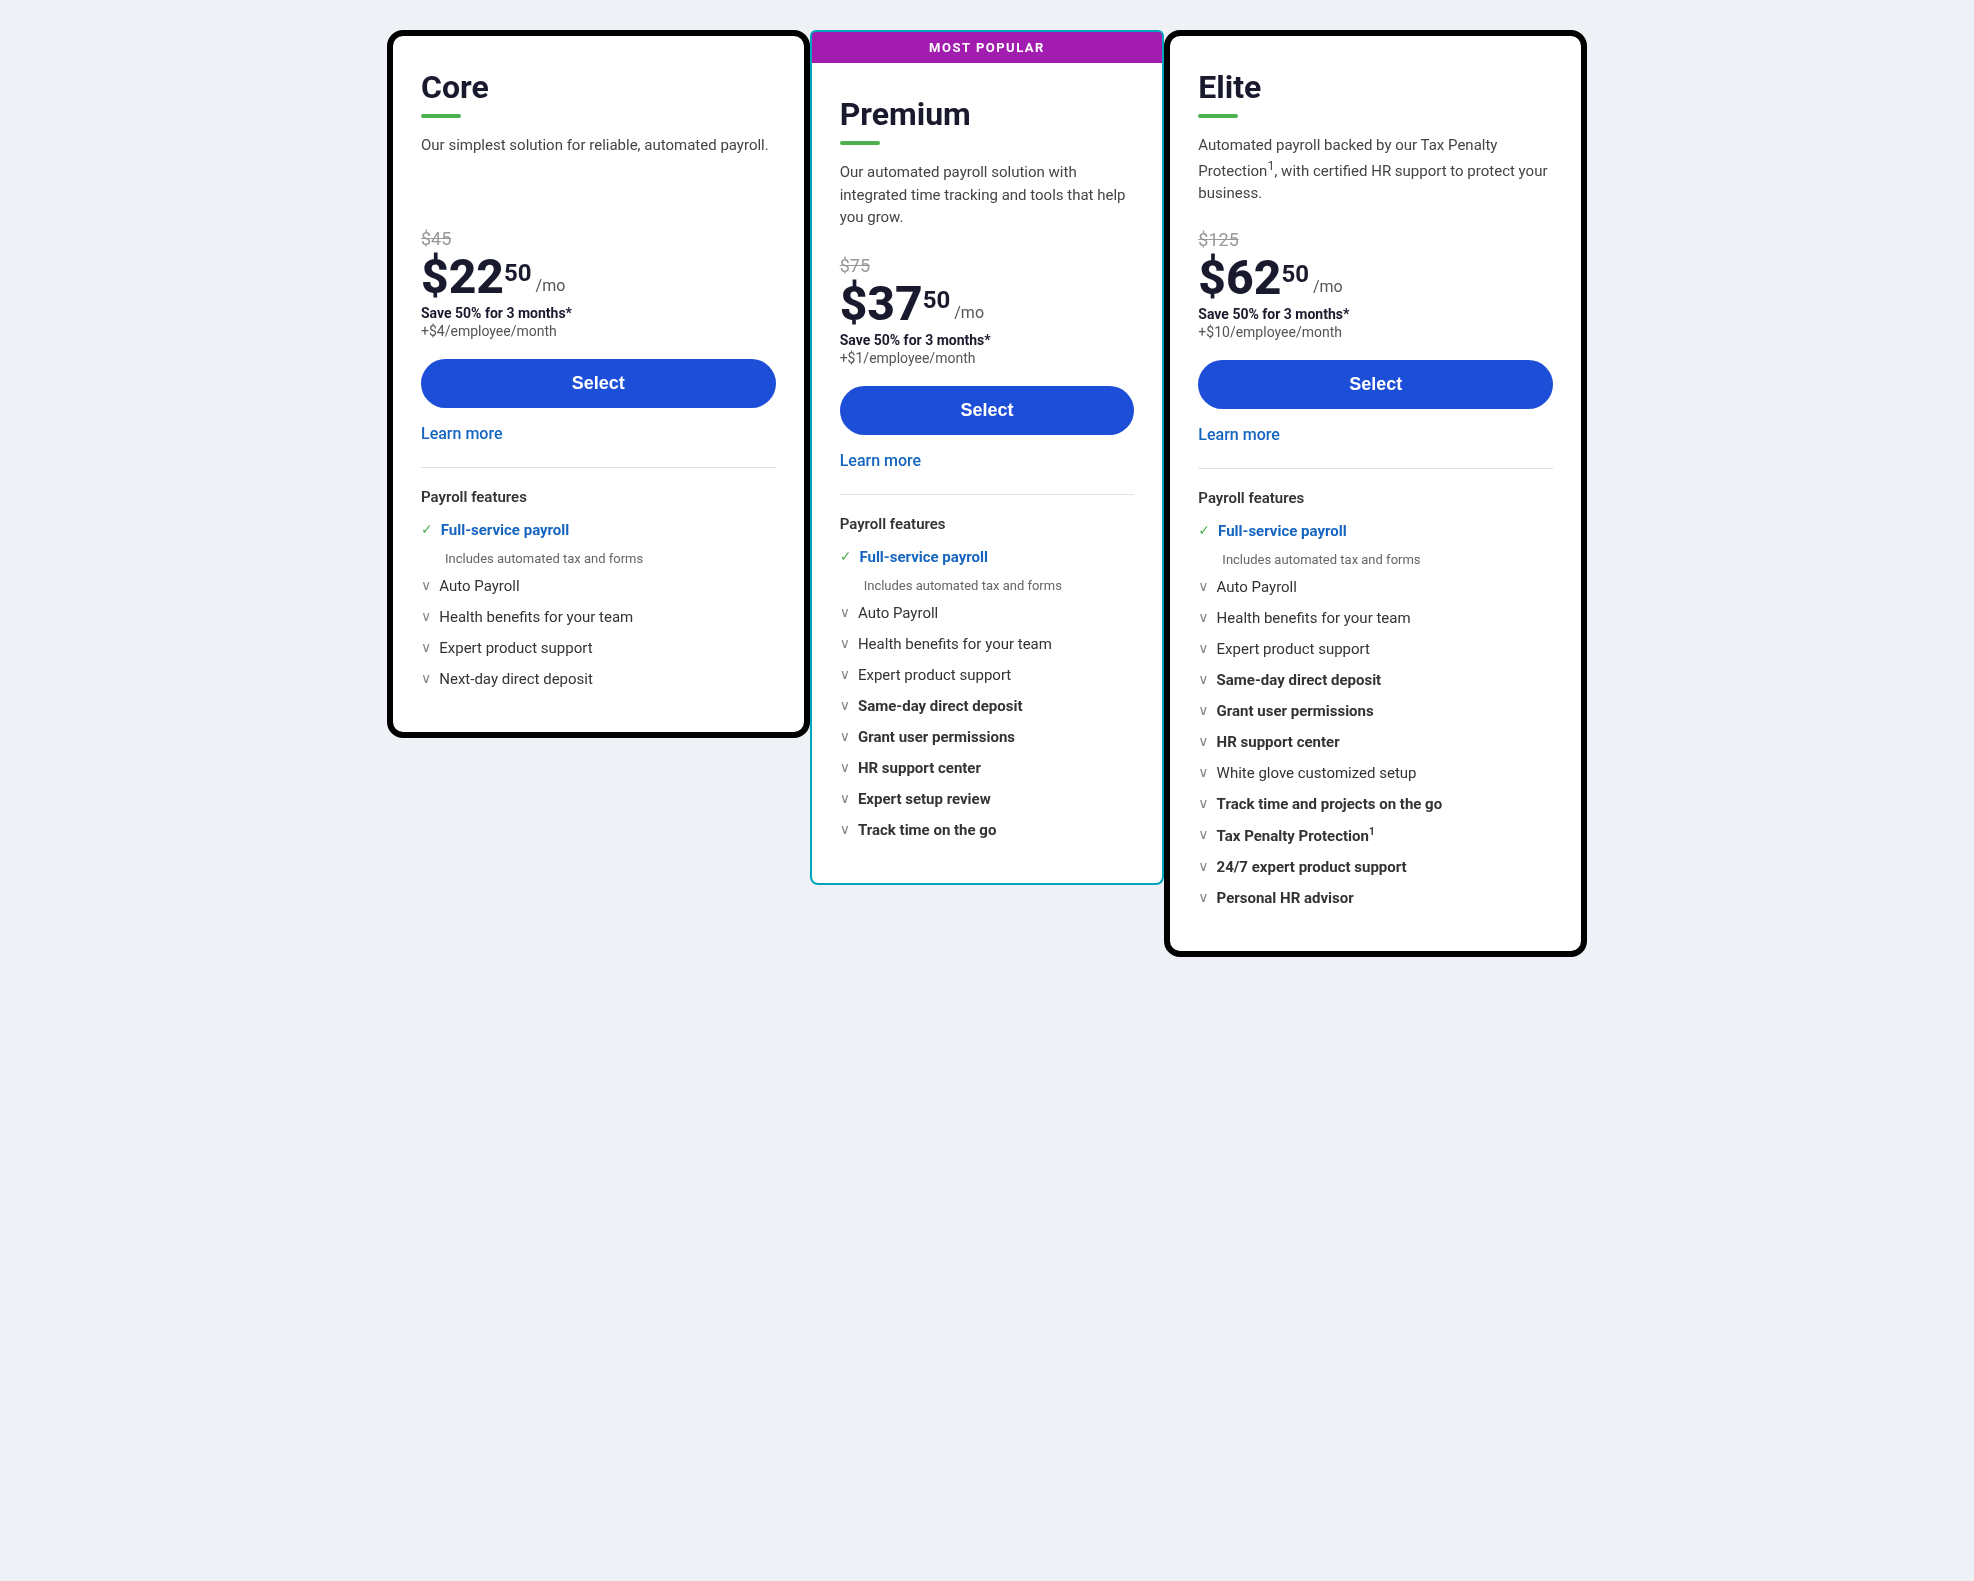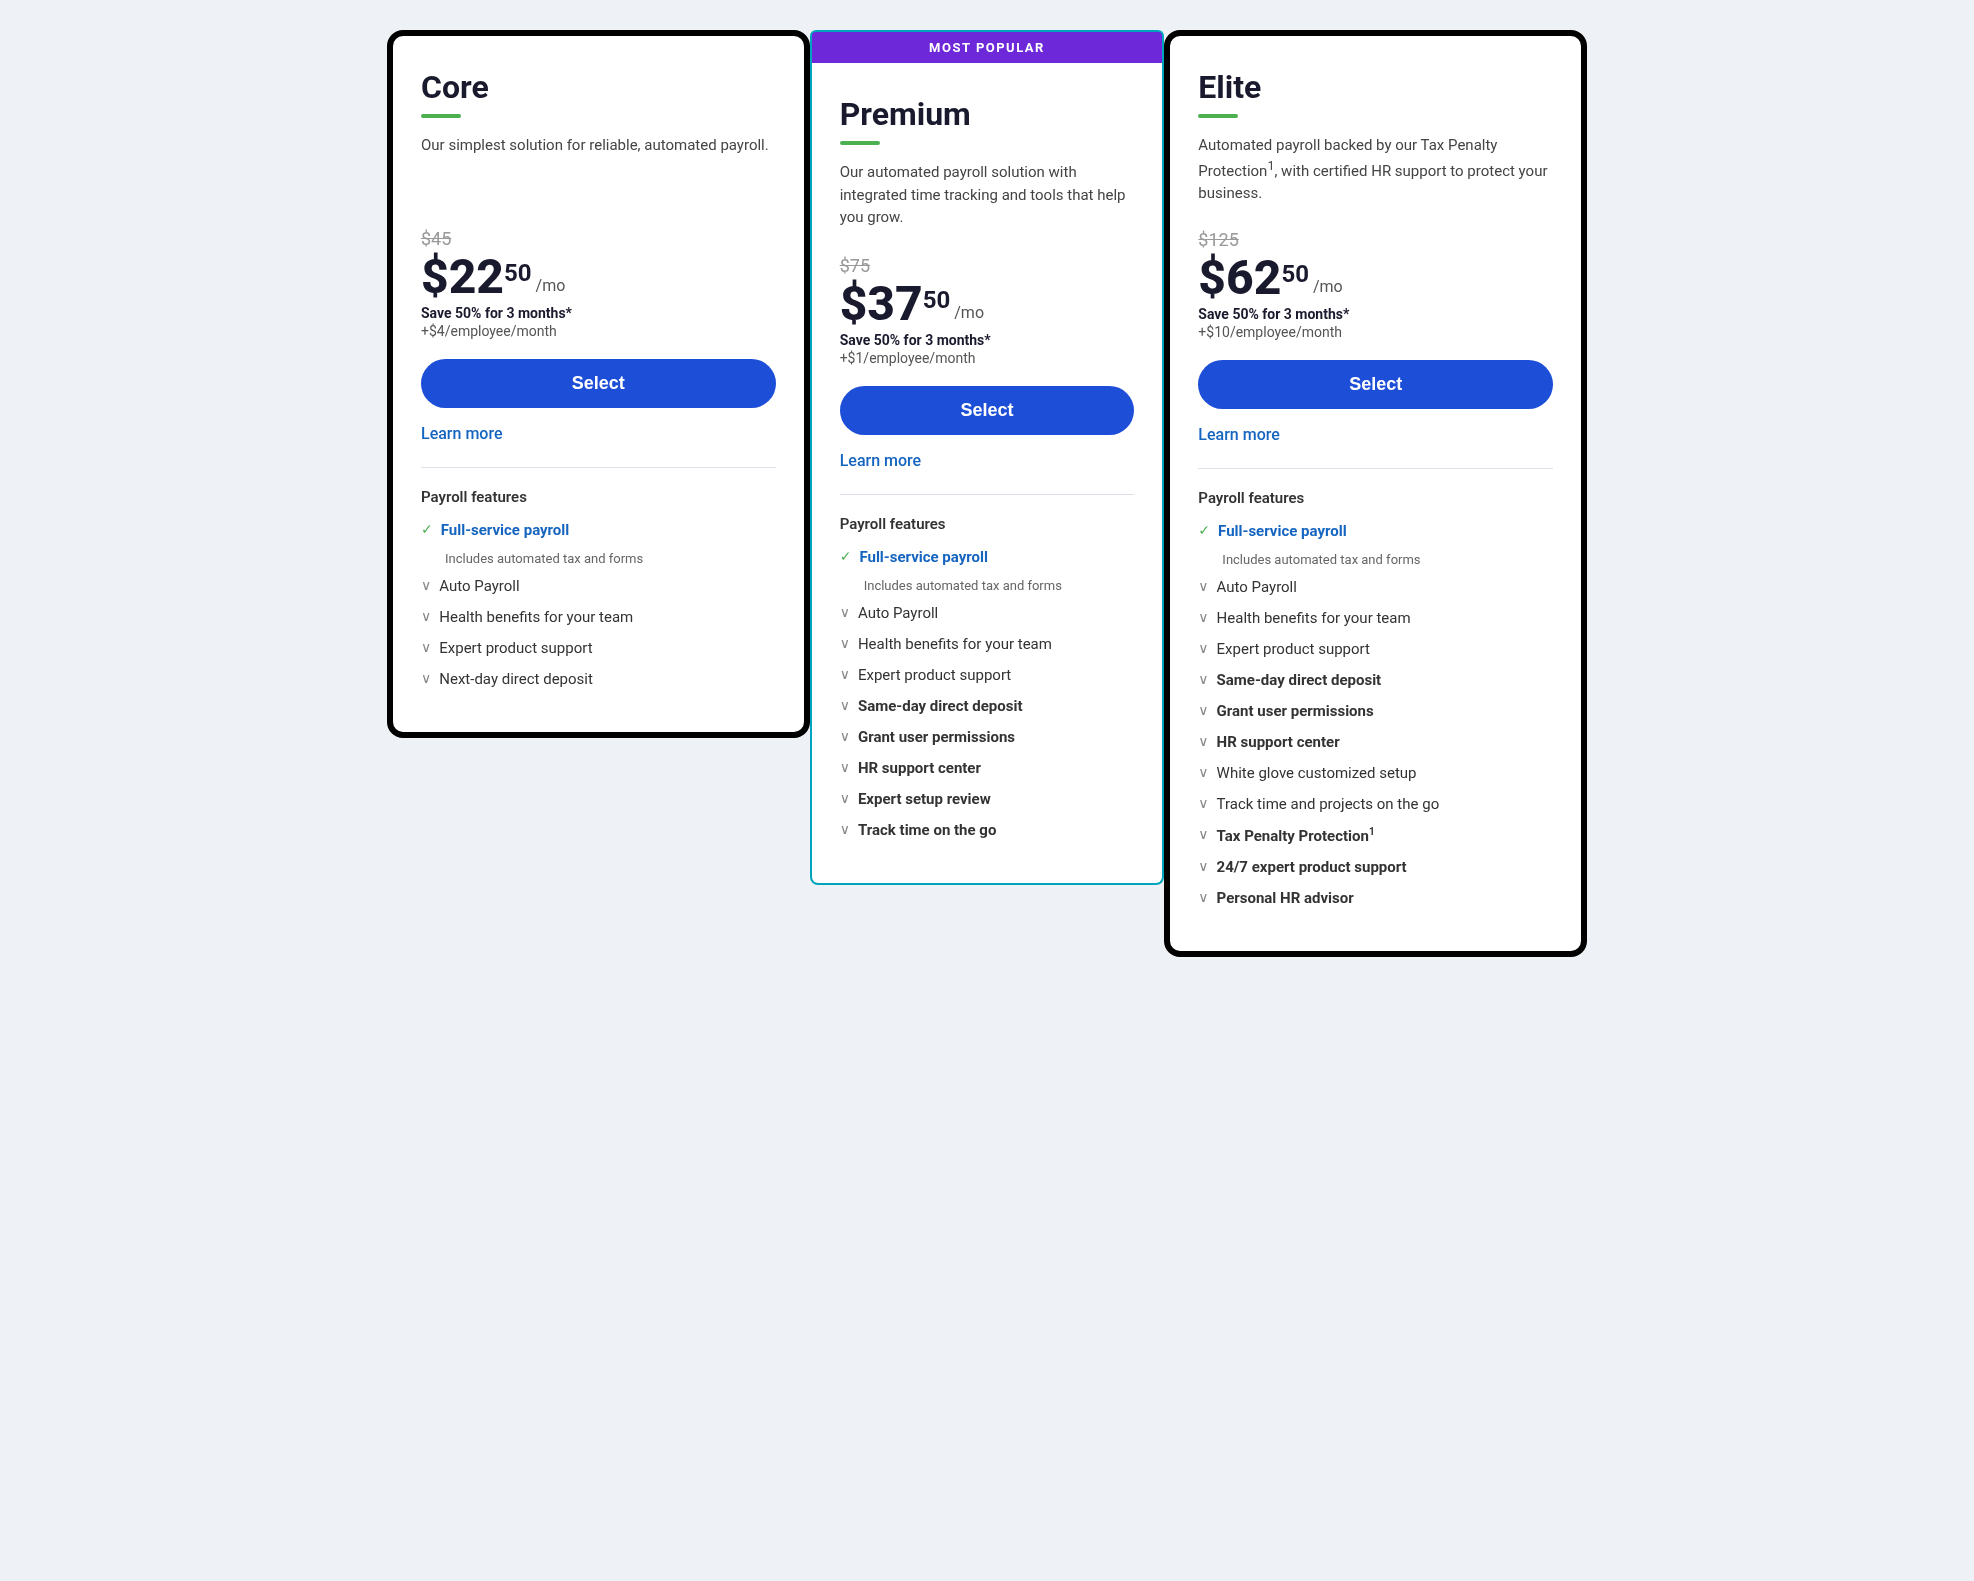--- a/index.html
+++ b/index.html
@@ -36,21 +36,21 @@
       margin-top: 0;
     }
 
     .premium-wrapper {
       flex: 1;
       display: flex;
       flex-direction: column;
     }
 
     .most-popular-banner {
-      background: #6d28d9;
+      background: #a21caf;
       color: #fff;
       text-align: center;
       font-size: 13px;
       font-weight: 700;
       letter-spacing: 1.5px;
       padding: 8px 0;
       border-radius: 6px 6px 0 0;
       border: 2px solid #00a4bd;
       border-bottom: none;
       text-transform: uppercase;
@@ -355,21 +355,21 @@
     <div class="feature-item">
       <span class="feature-icon chevron">∨</span>
       <span class="feature-text" style="font-weight:700;">HR support center</span>
     </div>
     <div class="feature-item">
       <span class="feature-icon chevron">∨</span>
       <span class="feature-text" style="font-weight:400;">White glove customized setup</span>
     </div>
     <div class="feature-item">
       <span class="feature-icon chevron">∨</span>
-      <span class="feature-text" style="font-weight:400;text-align:center;">Track time and projects on the go</span>
+      <span class="feature-text" style="font-weight:700;text-align:center;">Track time and projects on the go</span>
     </div>
     <div class="feature-item">
       <span class="feature-icon chevron">∨</span>
       <span class="feature-text" style="font-weight:700;">Tax Penalty Protection<sup>1</sup></span>
     </div>
     <div class="feature-item">
       <span class="feature-icon chevron">∨</span>
       <span class="feature-text" style="font-weight:700;">24/7 expert product support</span>
     </div>
     <div class="feature-item">

